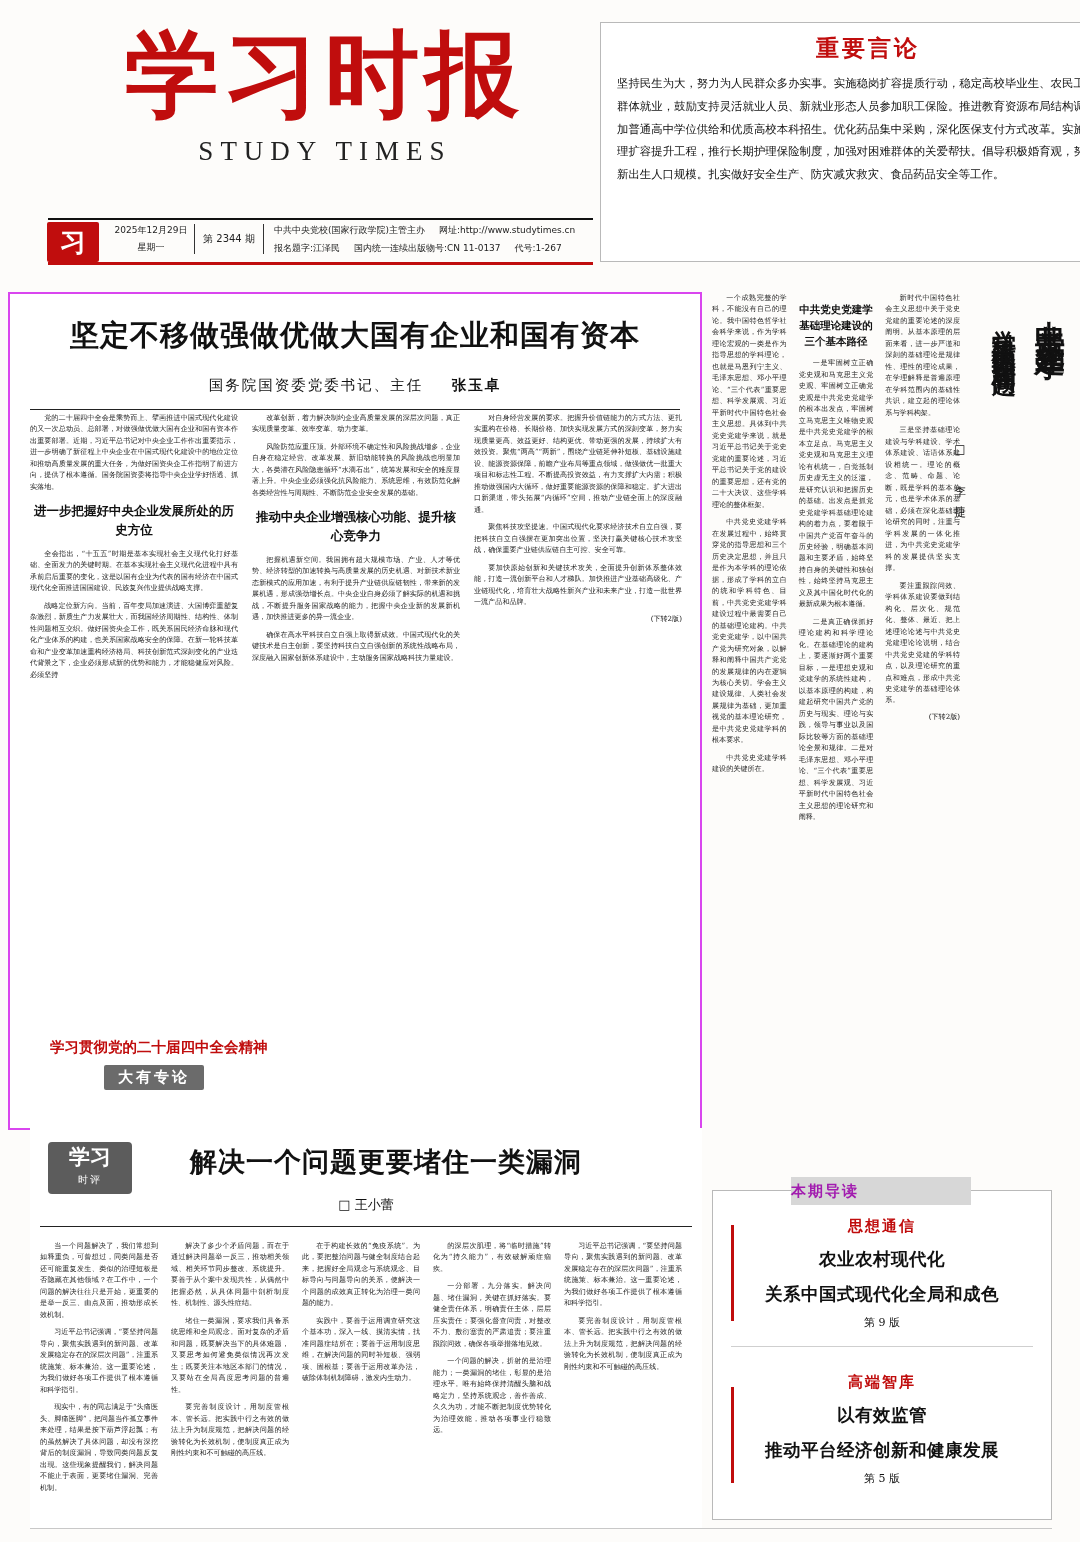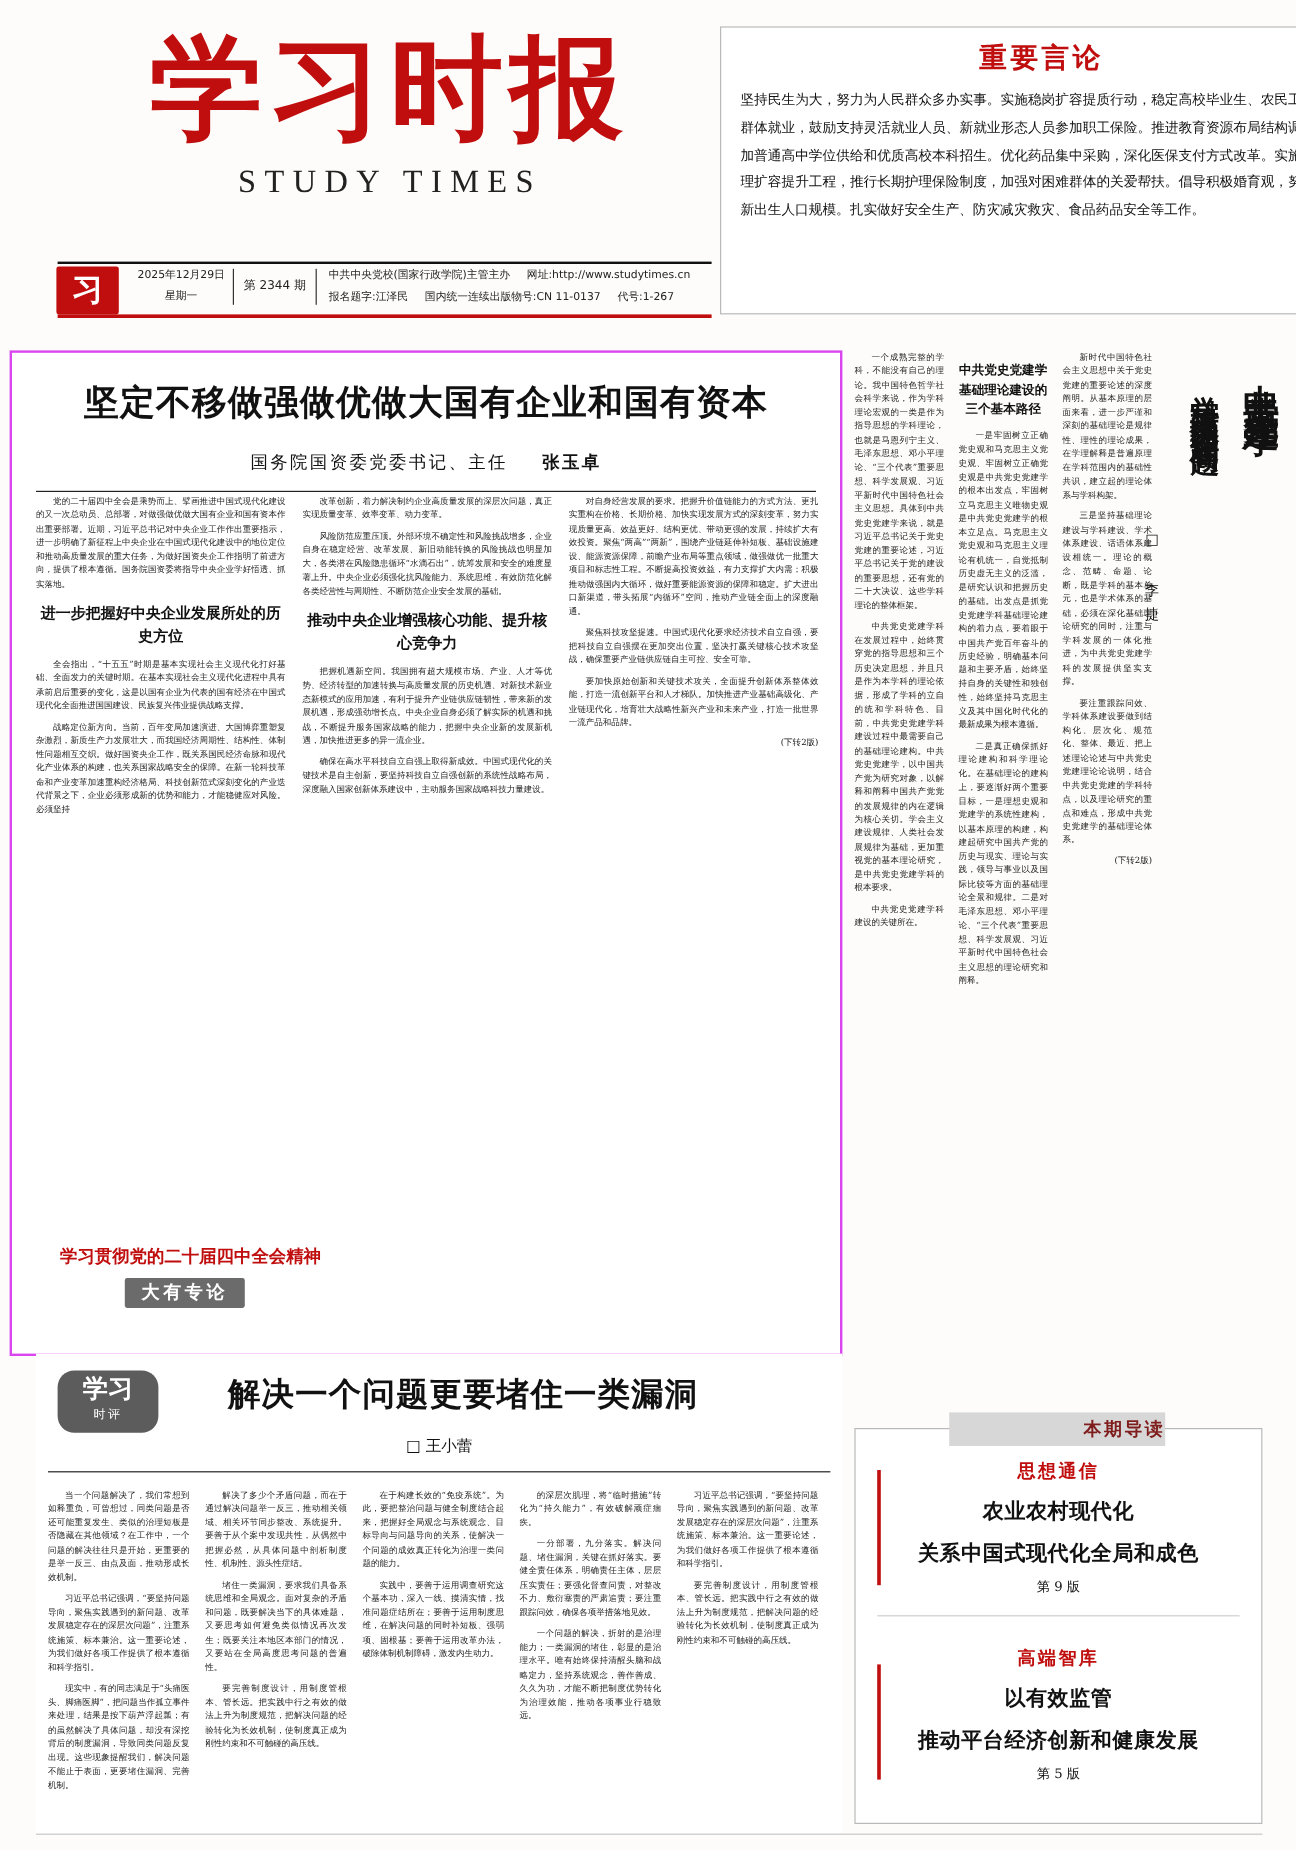--- a/index.html
+++ b/index.html
@@ -128,21 +128,21 @@
     margin:10px 0 8px 0;text-align:center;font-family:"DejaVu Serif",serif;
     font-size:10.5px;font-weight:bold;line-height:1.5;color:#111;
   }
 
   
   .art2{
     position:absolute;left:30px;top:1128px;width:672px;height:400px;background:#fff;
   }
   .art2-badge{
     position:absolute;left:18px;top:14px;width:84px;height:52px;
-    background:#5c5c5c;color:#fff;text-align:center;border-radius:14px;
+    background:#5c5c5c;color:#fff;text-align:center;border-radius:4px;
   }
   .art2-badge .b1{font-family:"DejaVu Serif",serif;font-size:21px;font-weight:bold;line-height:30px;}
   .art2-badge .b2{font-family:"DejaVu Serif",serif;font-size:10px;line-height:16px;letter-spacing:2px;}
   .art2-title{
     margin:16px 0 0 0;text-align:center;padding-left:40px;
     font-family:"DejaVu Serif","Liberation Serif",serif;
     font-size:27px;font-weight:bold;color:#111;letter-spacing:1px;
   }
   .art2-byline{
     margin-top:16px;text-align:center;font-family:"DejaVu Serif",serif;font-size:13px;color:#111;
@@ -155,22 +155,22 @@
     font-size:7.1px;line-height:1.62;text-align:justify;color:#1d1d1d;text-indent:2em;
   }
 
   
   .guide{
     position:absolute;left:712px;top:1190px;width:340px;height:330px;
     border:1px solid #b9b9b9;background:#fff;box-sizing:border-box;
   }
   .guide-head{
     position:absolute;left:78px;top:-14px;width:180px;height:28px;
-    background:#d7d7d7;text-align:right;line-height:28px;
-    font-family:"DejaVu Serif",serif;font-size:15px;font-weight:bold;color:#7f1d1d;letter-spacing:2px;
+    background:#d7d7d7;text-align:left;line-height:28px;
+    font-family:"DejaVu Serif",serif;font-size:15px;font-weight:bold;color:#a21caf;letter-spacing:2px;
   }
   .guide-item{margin:0 18px;padding-top:26px;text-align:center;}
   .guide-item .kicker{
     color:#c00d0d;font-family:"DejaVu Serif",serif;font-size:15px;
     font-weight:bold;letter-spacing:2px;
   }
   .guide-item .l1,.guide-item .l2{
     font-family:"DejaVu Serif","Liberation Serif",serif;font-size:17.5px;
     font-weight:bold;color:#111;margin-top:11px;letter-spacing:0.5px;
   }

